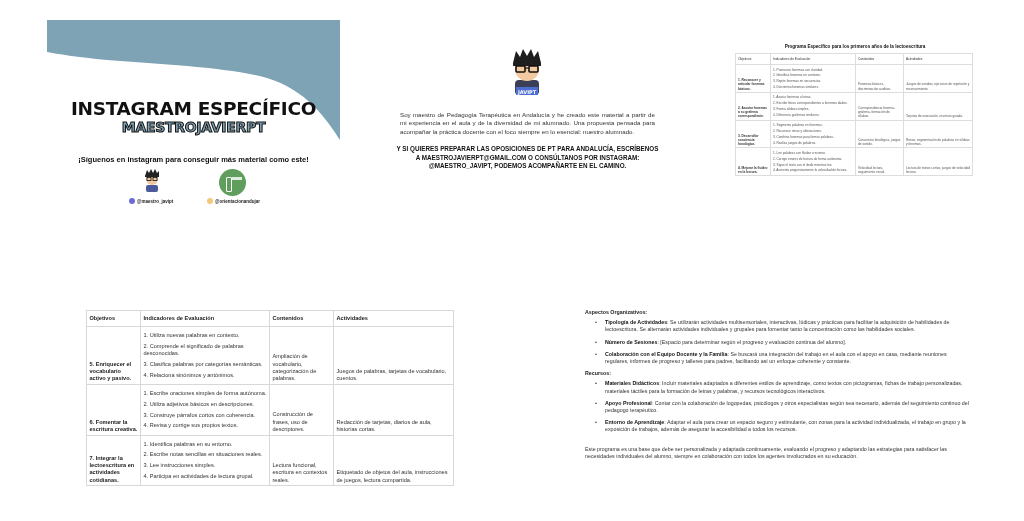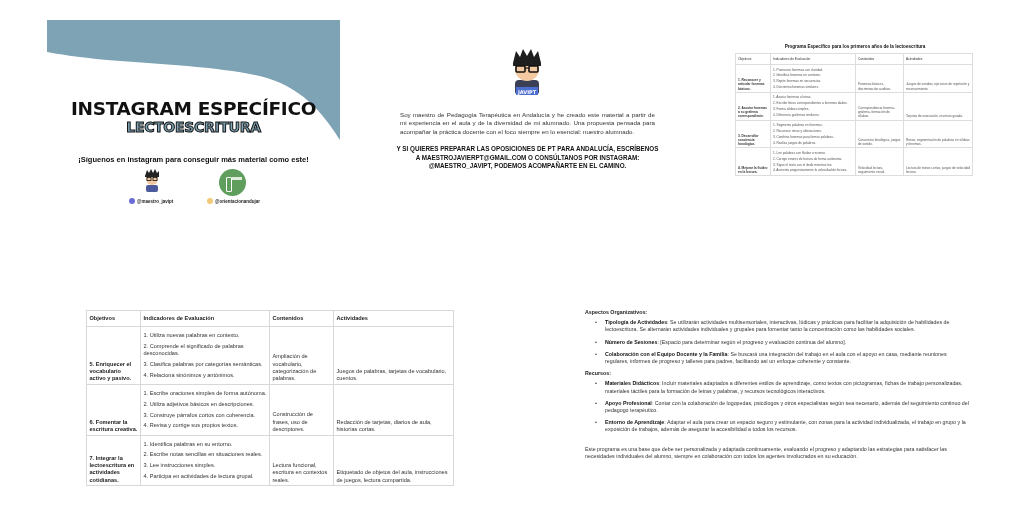--- a/index.html
+++ b/index.html
@@ -56,21 +56,21 @@
   .closing { margin-top:12px; }
 </style>
 </head>
 <body>
 
 <div class="page" id="cover">
   <svg class="wave" width="293" height="190" viewBox="0 0 293 190">
     <path d="M0,0 H293 V120 C280,100 260,70 220,58 C180,47 120,45 60,40 C30,37 10,34 0,32 Z" fill="#7ea3b5"></path>
   </svg>
   <div class="cover-title">INSTAGRAM ESPECÍFICO</div>
-  <div class="cover-sub">LECTOESCRITURA</div>
+  <div class="cover-sub">MAESTROJAVIERPT</div>
   <div class="cover-follow">¡Síguenos en instagram para conseguir más material como este!</div>
 
   <svg class="avatar-small" viewBox="0 0 20 24">
     <rect x="4" y="17" width="12" height="7" rx="2" fill="#4a5a9a"></rect>
     <circle cx="10" cy="11" r="6" fill="#f2c9a0"></circle>
     <path d="M3,8 L5,2 L7,5 L9,1 L11,5 L13,1 L15,5 L17,3 L17,9 L3,9 Z" fill="#222"></path>
     <rect x="5" y="9.5" width="4" height="3" fill="none" stroke="#111" stroke-width="0.8"></rect>
     <rect x="11" y="9.5" width="4" height="3" fill="none" stroke="#111" stroke-width="0.8"></rect>
   </svg>
   <div class="logo-green">

